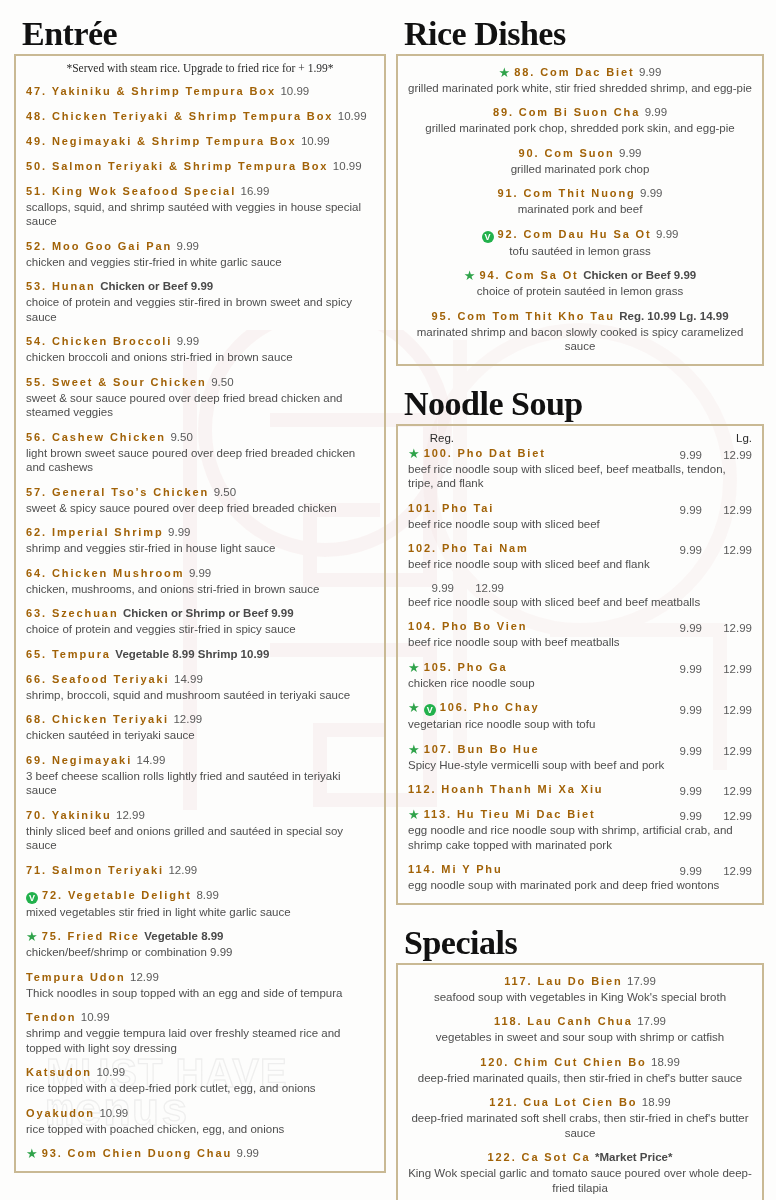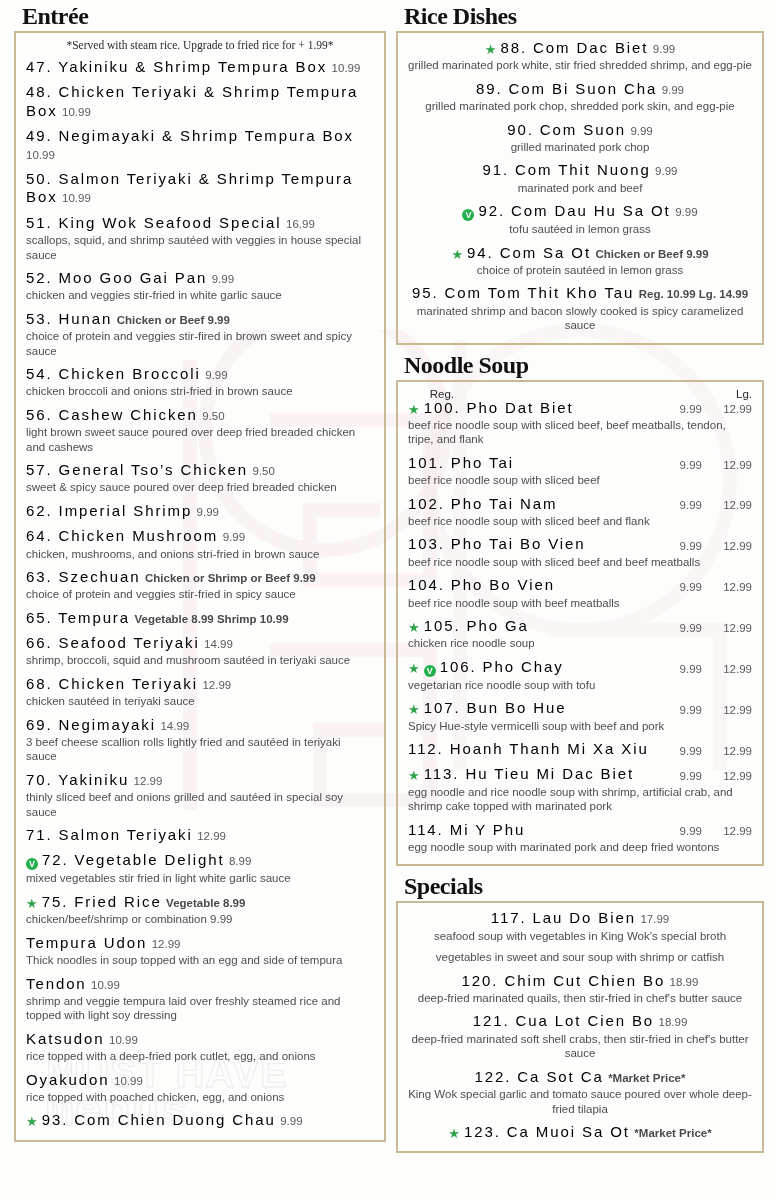--- a/index.html
+++ b/index.html
@@ -50,25 +50,25 @@
   }
   .col-left  { left: 14px;  width: 372px; }
   .col-right { left: 396px; width: 368px; }
 
   
   .section { margin-bottom: 4px; }
 
   .section-title {
     font-family: "Liberation Serif", "DejaVu Serif", serif;
     font-weight: 700;
-    font-size: 24px;
+    font-size: 34px;
     line-height: 1.0;
     color: #111111;
     letter-spacing: -0.5px;
-    padding: 4px 0 3px 8px;
+    padding: 17px 0 3px 8px;
   }
 
   .section-box {
     border: 2px solid #c9b994;
     background: transparent;
     padding: 6px 10px 8px 10px;
   }
 
   
   .item { margin-bottom: 7px; position: relative; }
@@ -77,23 +77,23 @@
   .note {
     font-size: 11.5px;
     color: #2b2b2b;
     text-align: center;
     margin-bottom: 7px;
     font-weight: 400;
     font-family: Liberation Serif, serif;
   }
 
   .iname {
-    font-size: 15px;
-    font-weight: 400;
-    color: #000000;
+    font-size: 11px;
+    font-weight: 700;
+    color: #a16207;
     letter-spacing: 1.9px;
     line-height: 1.22;
   }
   .iqual {
     font-size: 11.5px;
     font-weight: 700;
     color: #4a4a4a;
     letter-spacing: 0;
   }
   .iprice {
@@ -120,21 +120,21 @@
     display: flex;
     justify-content: space-between;
     font-size: 11.5px;
     color: #2b2b2b;
     font-weight: 400;
     margin-bottom: -1px;
   }
   .np-head span { width: 46px; text-align: right; }
   .np-head span:last-child { width: 50px; }
 
-  .nrow { display: flex; align-items: center; }
+  .nrow { display: flex; align-items: flex-end; }
   .nrow .nname { flex: 1 1 auto; min-width: 0; }
   .nrow .p1, .nrow .p2 {
     flex: 0 0 auto;
     font-size: 11.5px;
     color: #5a5a5a;
     text-align: right;
     padding-top: 3px;
   }
   .nrow .p1 { width: 46px; }
   .nrow .p2 { width: 50px; }
@@ -221,29 +221,34 @@
           </div>
           <div class="item">
             <div><span class="iname">53. Hunan</span> <span class="iqual">Chicken or  Beef 9.99</span></div>
             <div class="idesc">choice of protein and veggies stir-fired in brown sweet and spicy sauce</div>
           </div>
           <div class="item">
             <div><span class="iname">54. Chicken Broccoli</span> <span class="iprice">9.99</span></div>
             <div class="idesc">chicken broccoli and onions stri-fried in brown sauce</div>
           </div>
           <div class="item">
+            <div><span class="iname">55. Sweet &amp; Sour Chicken</span> <span class="iprice">9.50</span></div>
+            <div class="idesc">sweet &amp; sour sauce poured over deep fried bread chicken and steamed veggies</div>
+          </div>
+          <div class="item">
             <div><span class="iname">56. Cashew Chicken</span> <span class="iprice">9.50</span></div>
             <div class="idesc">light brown sweet sauce poured over deep fried breaded chicken and cashews</div>
           </div>
           <div class="item">
             <div><span class="iname">57. General Tso’s Chicken</span> <span class="iprice">9.50</span></div>
             <div class="idesc">sweet &amp; spicy sauce poured over deep fried breaded chicken</div>
           </div>
           <div class="item">
             <div><span class="iname">62. Imperial Shrimp</span> <span class="iprice">9.99</span></div>
+            <div class="idesc">shrimp and veggies stir-fried in house light sauce</div>
           </div>
           <div class="item">
             <div><span class="iname">64. Chicken Mushroom</span> <span class="iprice">9.99</span></div>
             <div class="idesc">chicken, mushrooms, and onions stri-fried in brown sauce</div>
           </div>
           <div class="item">
             <div><span class="iname">63. Szechuan</span> <span class="iqual">Chicken or  Shrimp or Beef  9.99</span></div>
             <div class="idesc">choice of protein and veggies stir-fried in spicy sauce</div>
           </div>
           <div class="item">
@@ -359,21 +364,20 @@
           <div class="item">
             <div class="nrow">
               <div class="nname"><span class="iname">102. Pho Tai Nam</span></div>
               <div class="p1">9.99</div>
               <div class="p2">12.99</div>
             </div>
             <div class="idesc">beef rice noodle soup with sliced beef and flank</div>
           </div>
           <div class="item">
             <div class="nrow">
-              <div class="nname"><span class="iname">103. Pho Tai Bo Vien</span></div>
               <div class="p1">9.99</div>
               <div class="p2">12.99</div>
             </div>
             <div class="idesc">beef rice noodle soup with sliced beef and beef meatballs</div>
           </div>
           <div class="item">
             <div class="nrow">
               <div class="nname"><span class="iname">104. Pho Bo Vien</span></div>
               <div class="p1">9.99</div>
               <div class="p2">12.99</div>
@@ -430,20 +434,21 @@
         </div>
       </div>
     <div class="section" id="sec-specials">
         <div class="section-title">Specials</div>
         <div class="section-box center">
           <div class="item">
             <div><span class="iname">117. Lau Do Bien</span> <span class="iprice">17.99</span></div>
             <div class="idesc">seafood soup with vegetables in King Wok's special broth</div>
           </div>
           <div class="item">
+            <div><span class="iname">118. Lau Canh Chua</span> <span class="iprice">17.99</span></div>
             <div class="idesc">vegetables in sweet and sour soup with shrimp or catfish</div>
           </div>
           <div class="item">
             <div><span class="iname">120. Chim Cut Chien Bo</span> <span class="iprice">18.99</span></div>
             <div class="idesc">deep-fried marinated quails, then stir-fried in chef's butter sauce</div>
           </div>
           <div class="item">
             <div><span class="iname">121. Cua Lot Cien Bo</span> <span class="iprice">18.99</span></div>
             <div class="idesc">deep-fried marinated soft shell crabs, then stir-fried in chef's butter sauce</div>
           </div>

